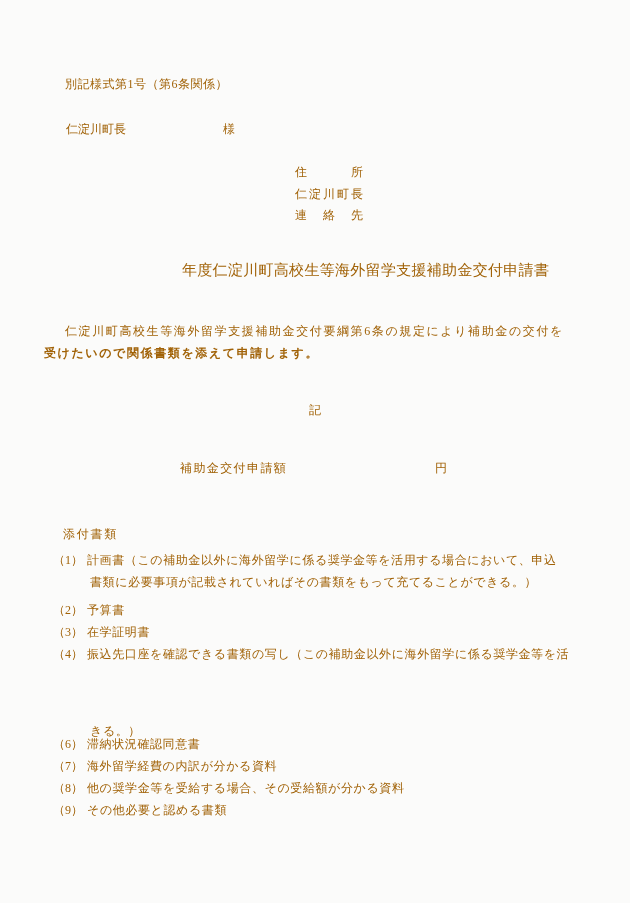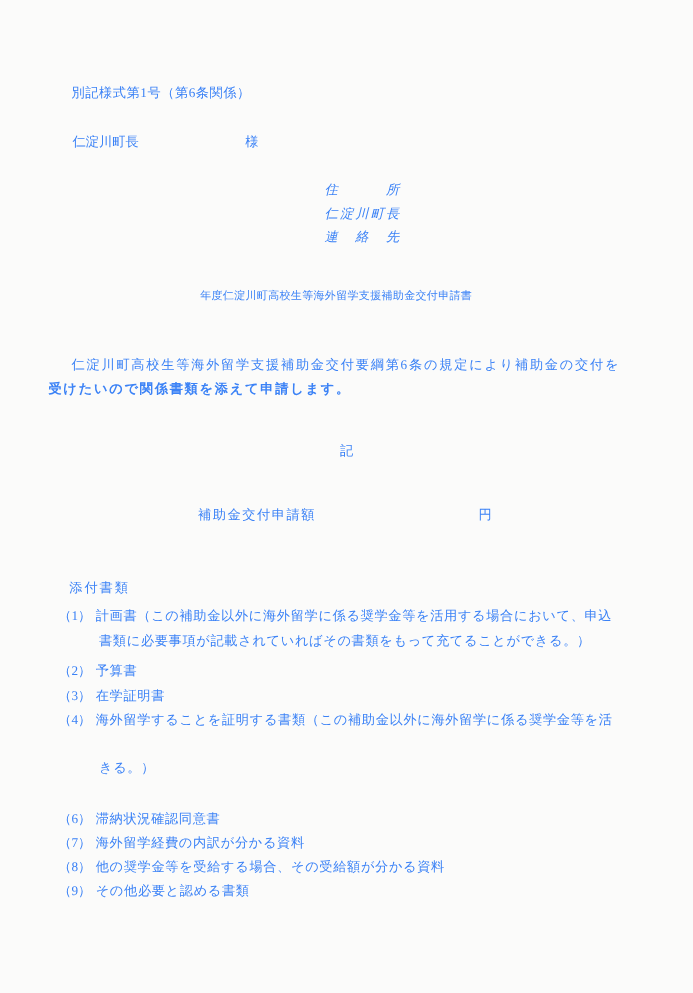--- a/index.html
+++ b/index.html
@@ -1,38 +1,38 @@
 <!DOCTYPE html>
 <html lang="ja"><head>
 <meta charset="utf-8">
 <style>
   html,body{margin:0;padding:0;background:#e9e9e9;}
   .page{
     position:relative;
     width:630px;height:903px;
     margin:0 auto;
     background:#fbfbfa;
-    color:#3b82f6;
+    color:#a16207;
     font-family:"Liberation Serif","DejaVu Serif",serif;
     font-size:12px;
     overflow:hidden;
   }
   .line{position:absolute;line-height:14px;white-space:nowrap;}
 
   .form-number{left:65px;top:77px;letter-spacing:0.5px;}
 
   .addressee{left:66px;top:122px;}
   .addressee .honorific{position:absolute;left:157px;top:0;}
 
-  .addr-label{left:295px;width:68px;text-align:justify;text-align-last:justify;font-style:italic;-moz-text-align-last:justify;}
+  .addr-label{left:295px;width:68px;text-align:justify;text-align-last:justify;-moz-text-align-last:justify;}
   .addr-1{top:165px;}
   .addr-2{top:187px;}
   .addr-3{top:208px;}
 
-  .doc-title{left:182px;top:263px;font-size:10px;letter-spacing:0.3px;}
+  .doc-title{left:182px;top:263px;font-size:15px;letter-spacing:0.3px;}
 
   .body-line{letter-spacing:1.6px;}
   .body-line-1{left:65px;top:324px;}
   .body-line-2{left:44px;top:346px;font-weight:bold;}
 
   .ki{left:0;top:403px;width:630px;text-align:center;letter-spacing:0;}
 
   .amount{left:180px;top:461px;letter-spacing:1.4px;}
   .amount-unit{left:435px;top:461px;}
 
@@ -78,23 +78,23 @@
 
   <div class="line item-line" style="top:603px">
     <span class="item-no">（2）</span><span class="item-text">予算書</span>
   </div>
 
   <div class="line item-line" style="top:625px">
     <span class="item-no">（3）</span><span class="item-text">在学証明書</span>
   </div>
 
   <div class="line item-line" style="top:647px">
-    <span class="item-no">（4）</span><span class="item-text">海外留学することを証明する書類（この補助金以外に海外留学に係る奨学金等を活</span>
+    <span class="item-no">（4）</span><span class="item-text">振込先口座を確認できる書類の写し（この補助金以外に海外留学に係る奨学金等を活</span>
   </div>
-  <div class="line cont" style="top:691px">きる。）</div>
+  <div class="line cont" style="top:724px">きる。）</div>
 
 
   <div class="line item-line" style="top:737px">
     <span class="item-no">（6）</span><span class="item-text">滞納状況確認同意書</span>
   </div>
 
   <div class="line item-line" style="top:759px">
     <span class="item-no">（7）</span><span class="item-text">海外留学経費の内訳が分かる資料</span>
   </div>
 

